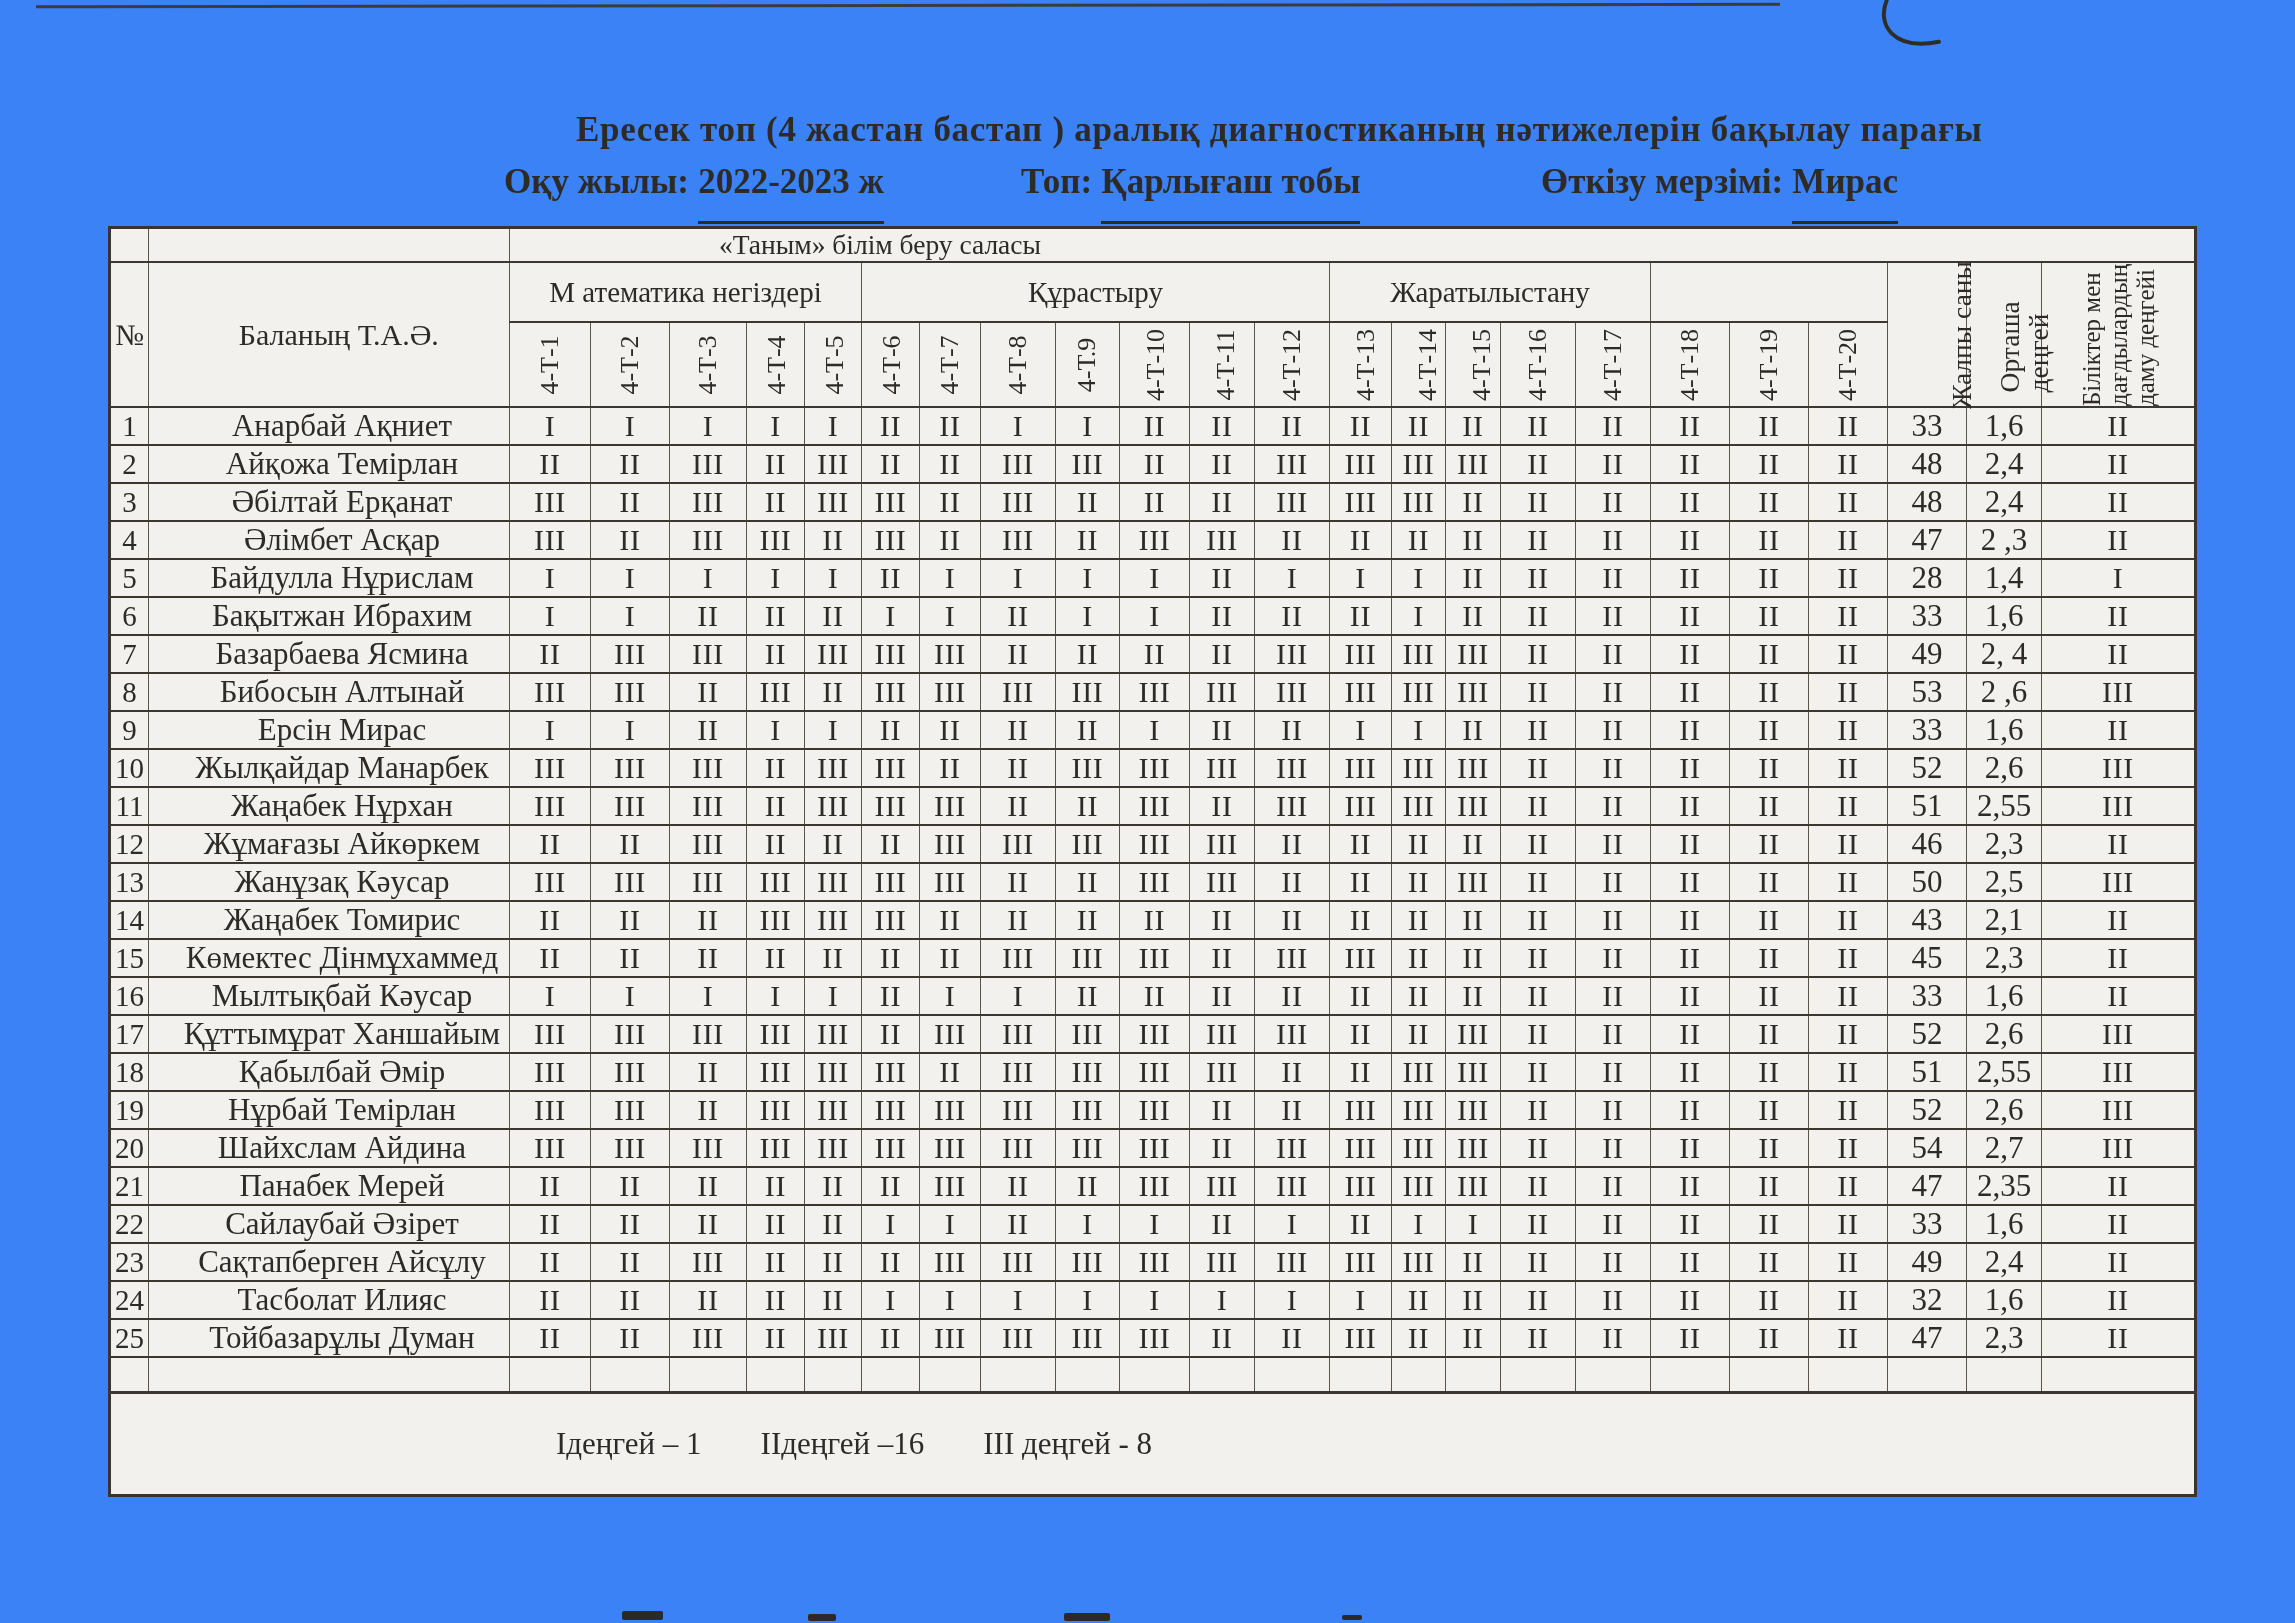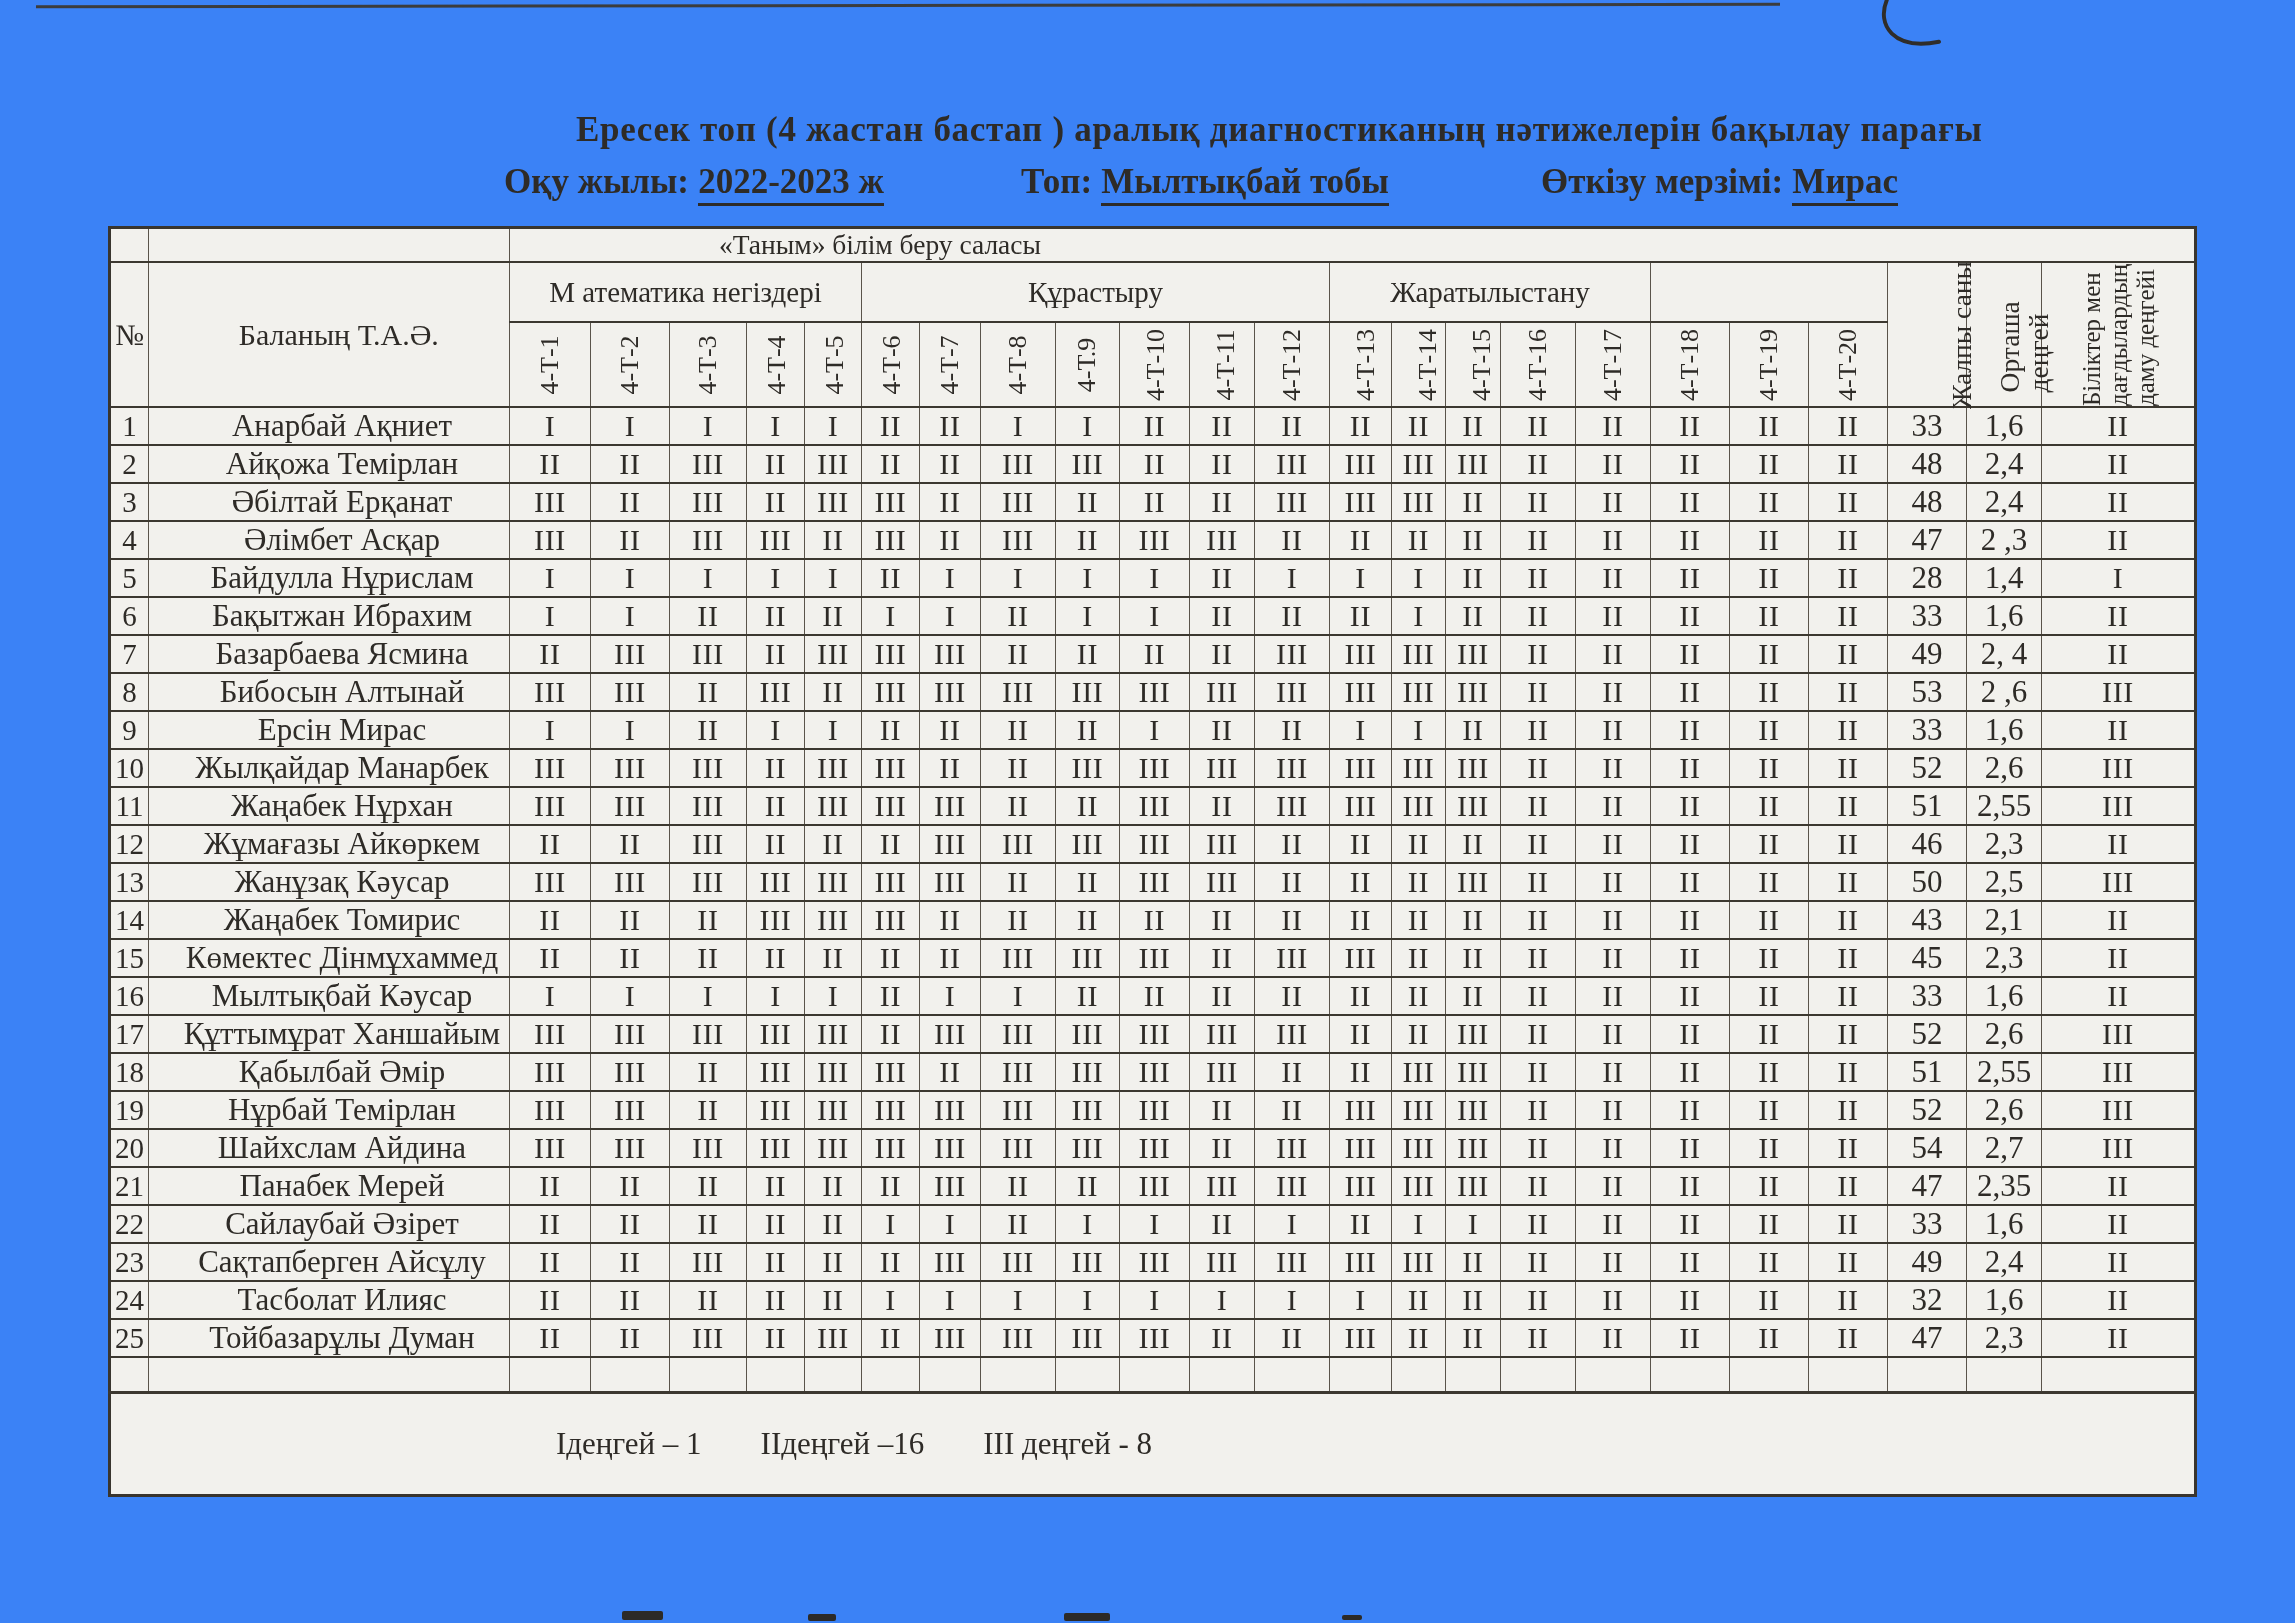--- a/index.html
+++ b/index.html
@@ -7,21 +7,21 @@
   .page{position:relative;width:2295px;height:1623px;background:#3b82f6;}
 
   
   .scan-topline{position:absolute;left:36px;top:3.9px;width:1744px;height:3.3px;background:#3c3c3c;transform:rotate(-0.08deg);}
   .scan-mark{position:absolute;background:#2c2a27;border-radius:2px;}
 
   
   .title1{position:absolute;left:576px;top:110px;font-size:35px;font-weight:bold;letter-spacing:0.7px;white-space:nowrap;}
   .title2{position:absolute;top:162px;font-size:35px;font-weight:bold;white-space:nowrap;}
   .t2a{left:504px;} .t2b{left:1021px;} .t2c{left:1541px;}
-  .uval{border-bottom:3.3px solid #2e2b27;padding-bottom:2px;margin-left:9.2px;}
+  .uval{border-bottom:3.3px solid #2e2b27;padding-bottom:20px;margin-left:9.2px;}
 
   
   table.sheet{position:absolute;left:108px;top:226px;width:2087px;border-collapse:collapse;table-layout:fixed;background:#f2f1ed;}
   table.sheet td{border:1.3px solid #5a544b;border-top:2px solid #3c3830;border-bottom:2px solid #3c3830;vertical-align:middle;text-align:center;padding:0;overflow:visible;}
   table.sheet{border:3.3px solid #39352e;}
   tr.rowA{height:33px;} tr.rowA td{border-bottom-width:2.6px;}
   tr.rowB{height:60px;}
   tr.rowC{height:85px;} tr.rowC td{border-bottom-width:2.6px;}
   tbody tr{height:35px;}
   .area-header{font-size:27.5px;text-align:left !important;padding-left:209px !important;}
@@ -53,21 +53,21 @@
   <svg width="111" height="62" style="position:absolute;left:1862px;top:0;" viewBox="0 0 170 95">
     <path d="M 38 0 C 22 38, 48 78, 118 64" stroke="#2f2d2a" stroke-width="6" fill="none" stroke-linecap="round"></path>
   </svg>
 
   <div class="title1">Ересек  топ (4 жастан бастап )   аралық диагностиканың нәтижелерін бақылау парағы</div>
 
   <div class="title2 t2a">
     <span>Оқу жылы:</span><span class="uval">2022-2023 ж</span>
   </div>
   <div class="title2 t2b">
-    <span>Топ:</span><span class="uval">Мылтықбай тобы</span>
+    <span>Топ:</span><span class="uval">Қарлығаш тобы</span>
   </div>
   <div class="title2 t2c">
     <span>Өткізу мерзімі:</span><span class="uval">Мирас</span>
   </div>
 
   <table class="sheet">
     <colgroup>
       <col style="width:39px">
         <col style="width:361px">
       <col style="width:81px">

